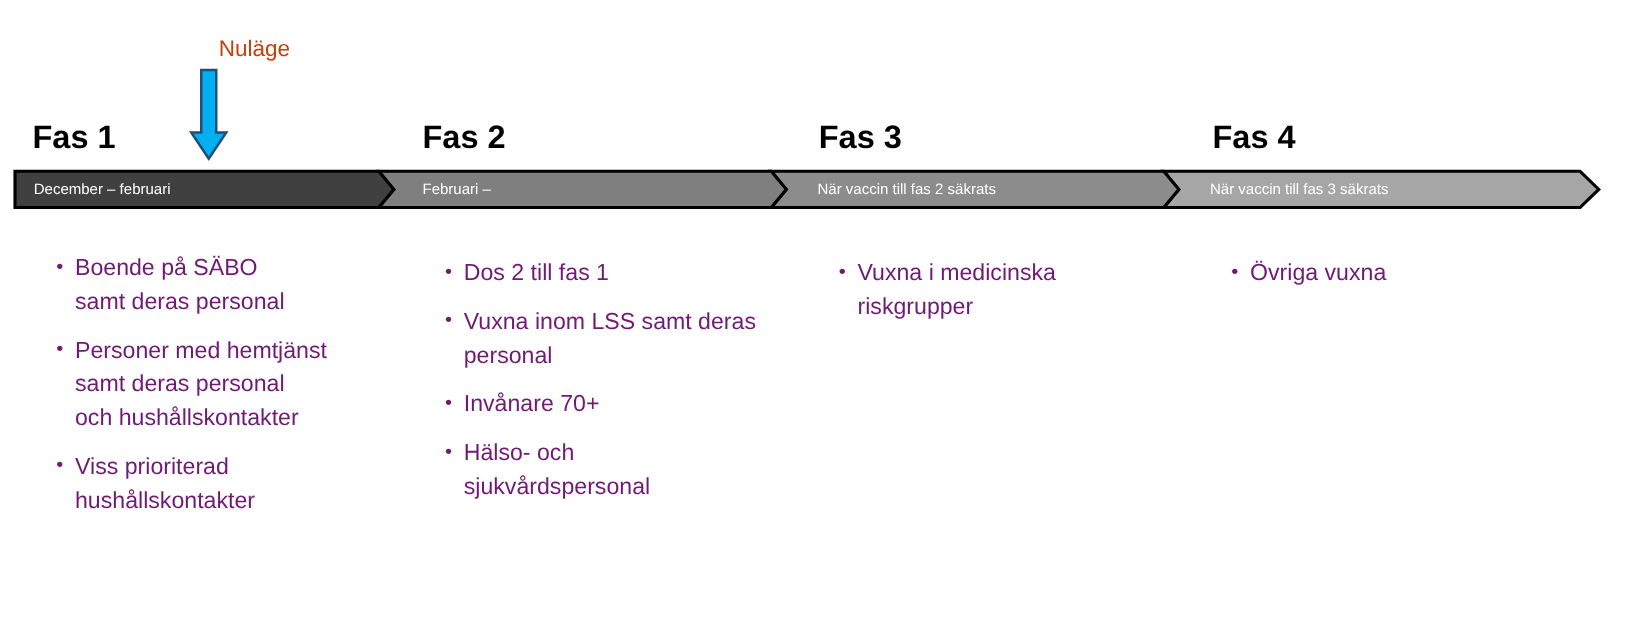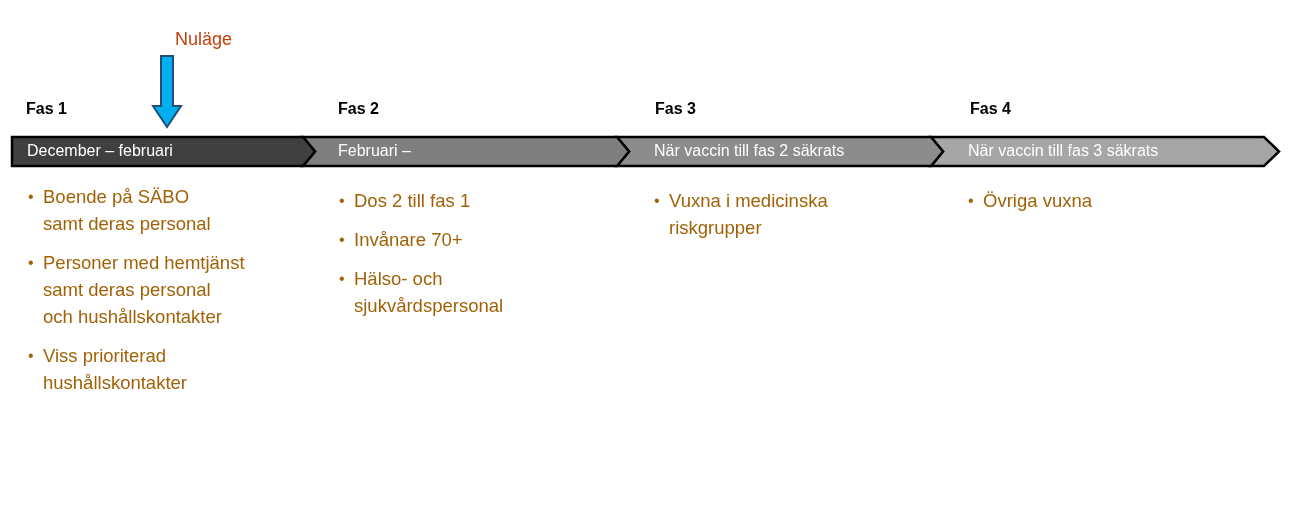--- a/index.html
+++ b/index.html
@@ -27,50 +27,50 @@
   .now-arrow {
     position: absolute;
     left: 150px;
     top: 54px;
     width: 34px;
     height: 76px;
   }
   .phase-title {
     position: absolute;
     top: 93px;
-    font-size: 16px;
+    font-size: 26px;
     font-weight: bold;
     line-height: 32px;
     color: #000;
   }
   .timeline {
     position: absolute;
     left: 0;
     top: 0;
     width: 1300px;
     height: 510px;
     pointer-events: none;
   }
   .seg-label {
     position: absolute;
     top: 139px;
-    font-size: 16px;
+    font-size: 12px;
     line-height: 24px;
     color: #ffffff;
     white-space: nowrap;
   }
   .bullet-list {
     position: absolute;
     top: 183px;
-    margin: 0;
+    margin: 17px;
     padding: 0;
     list-style: none;
     font-size: 18.5px;
     line-height: 27px;
-    color: #a16207;
+    color: #701a75;
   }
   .bullet-list li {
     position: relative;
     padding-left: 15px;
     margin-bottom: 12px;
     white-space: pre-line;
   }
   .bullet-list li::before {
     content: "\2022";
     position: absolute;
@@ -113,20 +113,22 @@
 samt deras personal</li>
   <li>Personer med hemtjänst
 samt deras personal
 och hushållskontakter</li>
   <li>Viss prioriterad
 hushållskontakter</li>
 </ul>
 
 <ul class="bullet-list" style="left:339px; top:187px;">
   <li>Dos 2 till fas 1</li>
+  <li>Vuxna inom LSS samt deras
+personal</li>
   <li>Invånare 70+</li>
   <li>Hälso- och
 sjukvårdspersonal</li>
 </ul>
 
 <ul class="bullet-list" style="left:654px; top:187px;">
   <li>Vuxna i medicinska
 riskgrupper</li>
 </ul>
 

